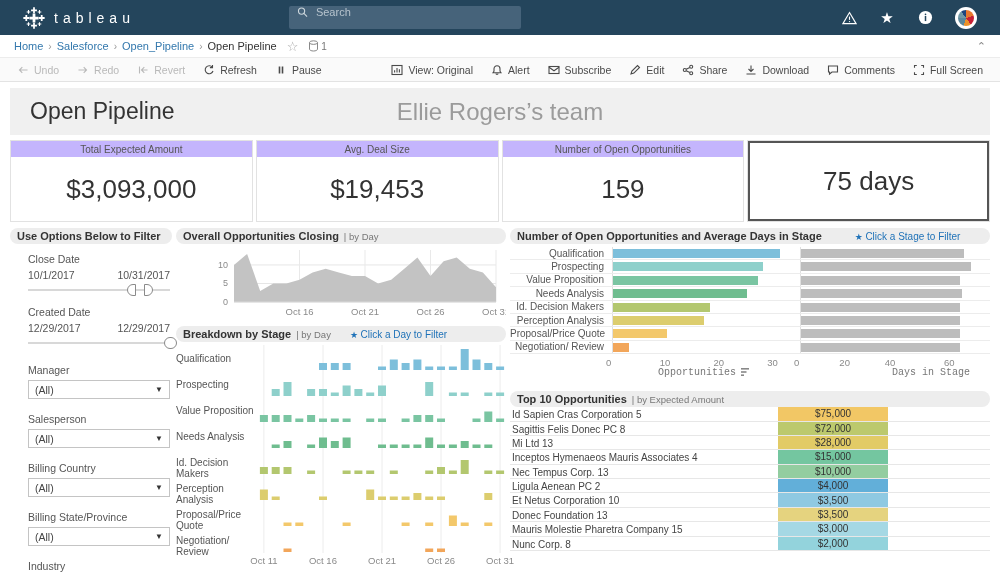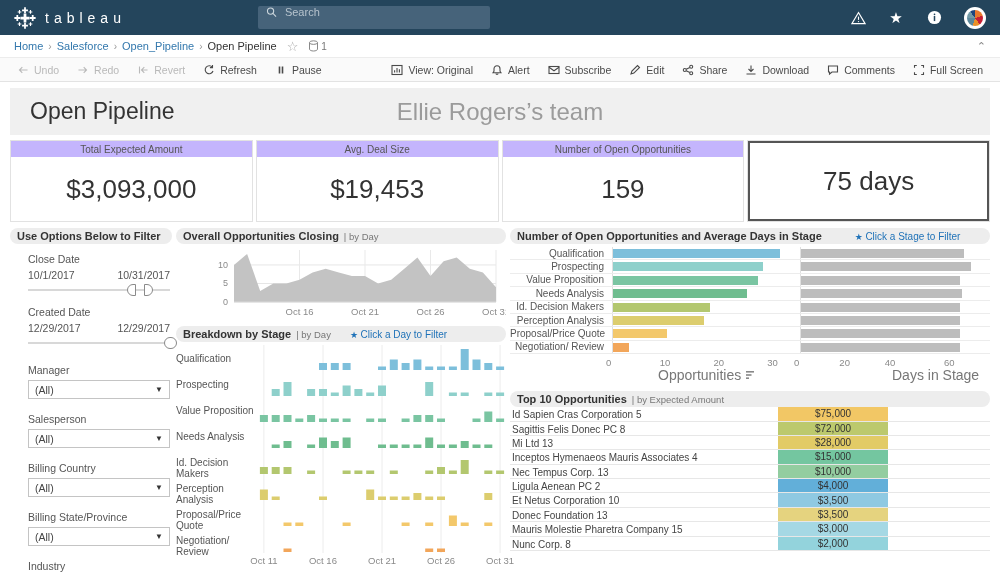--- a/index.html
+++ b/index.html
@@ -1,20 +1,20 @@
 <!DOCTYPE html>
 <html><head>
 <meta charset="utf-8">
 <style>
   * { margin:0; padding:0; box-sizing:border-box; }
   html,body { width:1000px; height:575px; overflow:hidden; background:#fff;
     font-family:"Liberation Sans","DejaVu Sans",sans-serif; color:#555; }
 
   
-  .topnav { height:35px; background:#24455C; display:flex; align-items:center; padding:0 14px; }
+  .topnav { height:35px; background:#24455C; display:flex; align-items:center; padding:0 23px;gap:22px; }
   .brand { display:flex; align-items:center; gap:9px; cursor:pointer; }
   .brand svg { display:block; }
   .brand-text { color:#fff; font-size:14px; letter-spacing:5px; font-weight:400; }
   .searchbox { margin-left:132px; width:232px; height:23px; background:#46637A; border-radius:2px;
     display:flex; align-items:flex-start; padding:0 8px; gap:8px; }
   .searchbox input { background:transparent; border:none; outline:none; color:#dfe7ec; font-size:11px; width:100%;
     font-family:inherit; }
   .searchbox input::placeholder { color:#b6c3cd; }
   .nav-right { margin-left:auto; display:flex; align-items:center; gap:22px; }
   .nav-ico { color:#fff; width:16px; height:16px; display:flex; align-items:center; justify-content:center; cursor:pointer; }
@@ -89,21 +89,21 @@
   
   .rightcol { width:480px; display:flex; flex-direction:column; }
   .op-row { display:flex; align-items:center; height:13.4px; border-bottom:1px solid #ececec; }
   .op-label { width:102px; text-align:right; padding-right:8px; font-size:10px; color:#555; white-space:nowrap; }
   .op-plot1 { width:180px; height:100%; position:relative; border-left:1px solid #e0e0e0; }
   .op-gap { width:8px; }
   .op-plot2 { width:186px; height:100%; position:relative; border-left:1px solid #e0e0e0; }
   .op-bar { position:absolute; top:2px; height:9px; cursor:pointer; }
   .op-axis { position:relative; height:13px; }
   .op-axis span { position:absolute; top:3px; font-size:9.5px; color:#8a8a8a; margin-left:-6px; }
-  .op-titles { position:relative; height:15px; font-size:14px; color:#777; }
+  .op-titles { position:relative; height:15px; font-size:10px; color:#777;font-family:Liberation Mono, monospace; }
   .op-titles .t1 { position:absolute; left:148px; display:flex; gap:5px; align-items:center; }
   .op-titles .t2 { position:absolute; left:382px; }
 
   .tbl { margin-top:9px; }
   .tbl-row { display:flex; height:14.4px; border-bottom:1px solid #e7e7e7; align-items:stretch; cursor:pointer; }
   .tbl-name { flex:1; font-size:10px; color:#444; padding:2px 0 0 2px; white-space:nowrap; overflow:hidden; }
   .tbl-amt { width:110px; font-size:10px; color:#333; display:flex; align-items:center; justify-content:center; }
   .tbl-fill { width:102px; }
 </style>
 </head>

